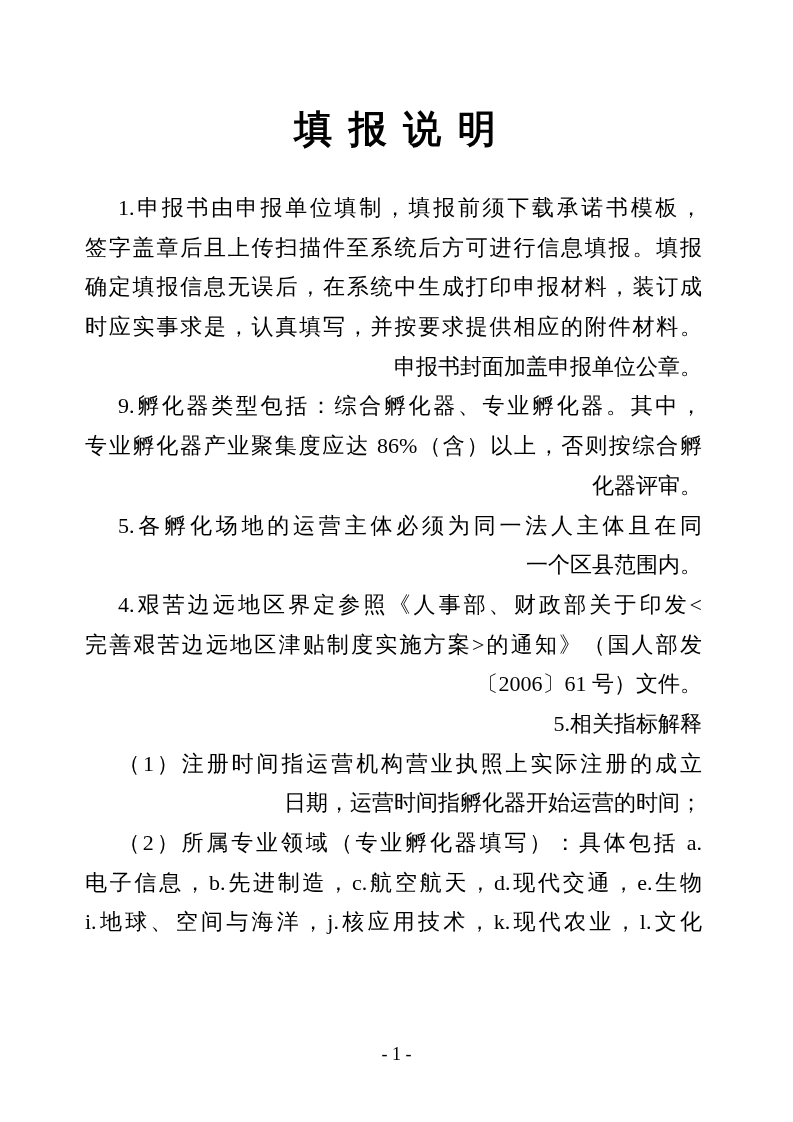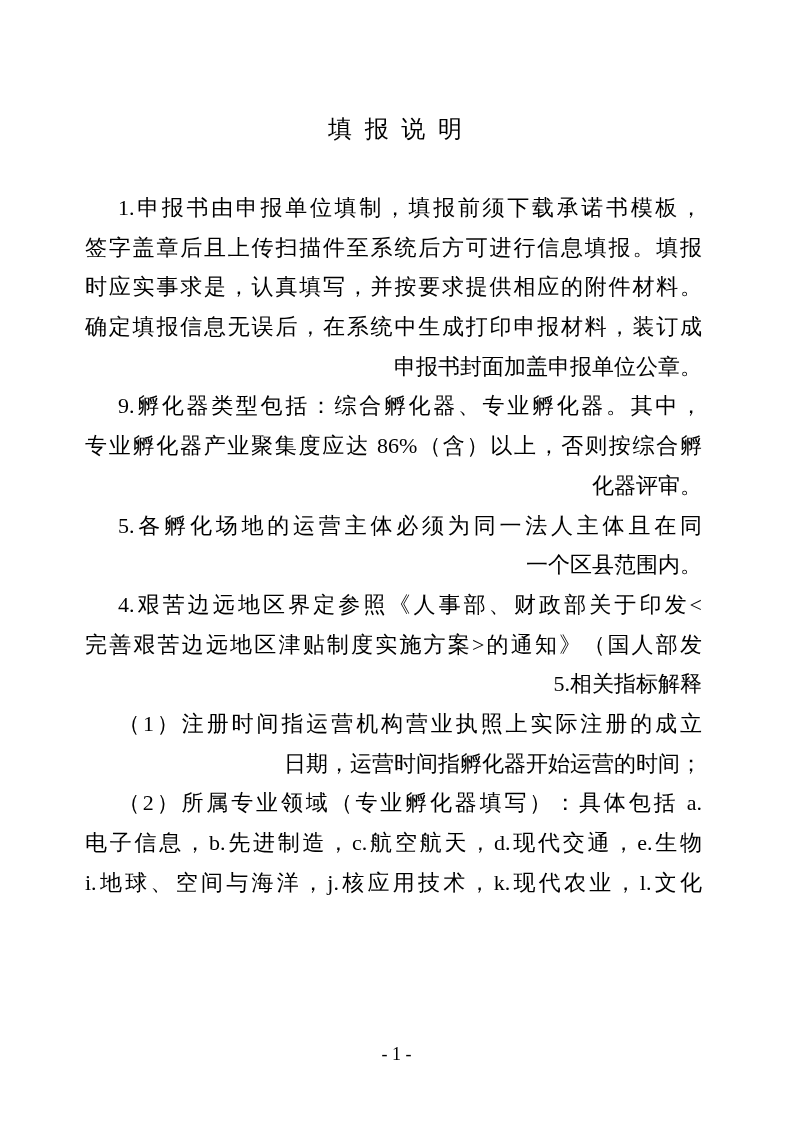--- a/index.html
+++ b/index.html
@@ -16,22 +16,22 @@
     color: #000000;
     font-family: "Liberation Serif", "DejaVu Serif", serif;
   }
   .doc-title {
     position: absolute;
     top: 110px;
     left: 0;
     width: 793px;
     text-align: center;
     font-family: "Liberation Sans", "DejaVu Sans", sans-serif;
-    font-weight: normal;
-    font-size: 24px;
+    font-weight: bold;
+    font-size: 38px;
     letter-spacing: 3px;
     line-height: 38px;
   }
   .doc-body {
     position: absolute;
     top: 188px;
     left: 85px;
     width: 617px;
     font-size: 22px;
     line-height: 39.7px;
@@ -63,30 +63,31 @@
 </head>
 <body>
 
 <div class="page">
 
   <div class="doc-title">填 报 说 明</div>
 
   <div class="doc-body">
     <div class="line ind jl">1.申报书由申报单位填制，填报前须下载承诺书模板，</div>
     <div class="line jl">签字盖章后且上传扫描件至系统后方可进行信息填报。填报</div>
+    <div class="line jl">确定填报信息无误后，在系统中生成打印申报材料，装订成</div>
     <div class="line jl">时应实事求是，认真填写，并按要求提供相应的附件材料。</div>
-    <div class="line jl">确定填报信息无误后，在系统中生成打印申报材料，装订成</div>
     <div class="line">申报书封面加盖申报单位公章。</div>
     <div class="line ind jl">9.孵化器类型包括：综合孵化器、专业孵化器。其中，</div>
     <div class="line jl">专业孵化器产业聚集度应达 86%（含）以上，否则按综合孵</div>
     <div class="line">化器评审。</div>
     <div class="line ind jl">5.各孵化场地的运营主体必须为同一法人主体且在同</div>
     <div class="line">一个区县范围内。</div>
     <div class="line ind jl">4.艰苦边远地区界定参照《人事部、财政部关于印发&lt;</div>
     <div class="line jl">完善艰苦边远地区津贴制度实施方案&gt;的通知》（国人部发</div>
+    <div class="line">〔2006〕61 号）文件。</div>
     <div class="line ind">5.相关指标解释</div>
     <div class="line ind jl">（1）注册时间指运营机构营业执照上实际注册的成立</div>
     <div class="line">日期，运营时间指孵化器开始运营的时间；</div>
     <div class="line ind jl">（2）所属专业领域（专业孵化器填写）：具体包括 a.</div>
     <div class="line jl">电子信息，b.先进制造，c.航空航天，d.现代交通，e.生物</div>
     <div class="line jl">i.地球、空间与海洋，j.核应用技术，k.现代农业，l.文化</div>
   </div>
 
   <div class="page-number">- 1 -</div>
 

